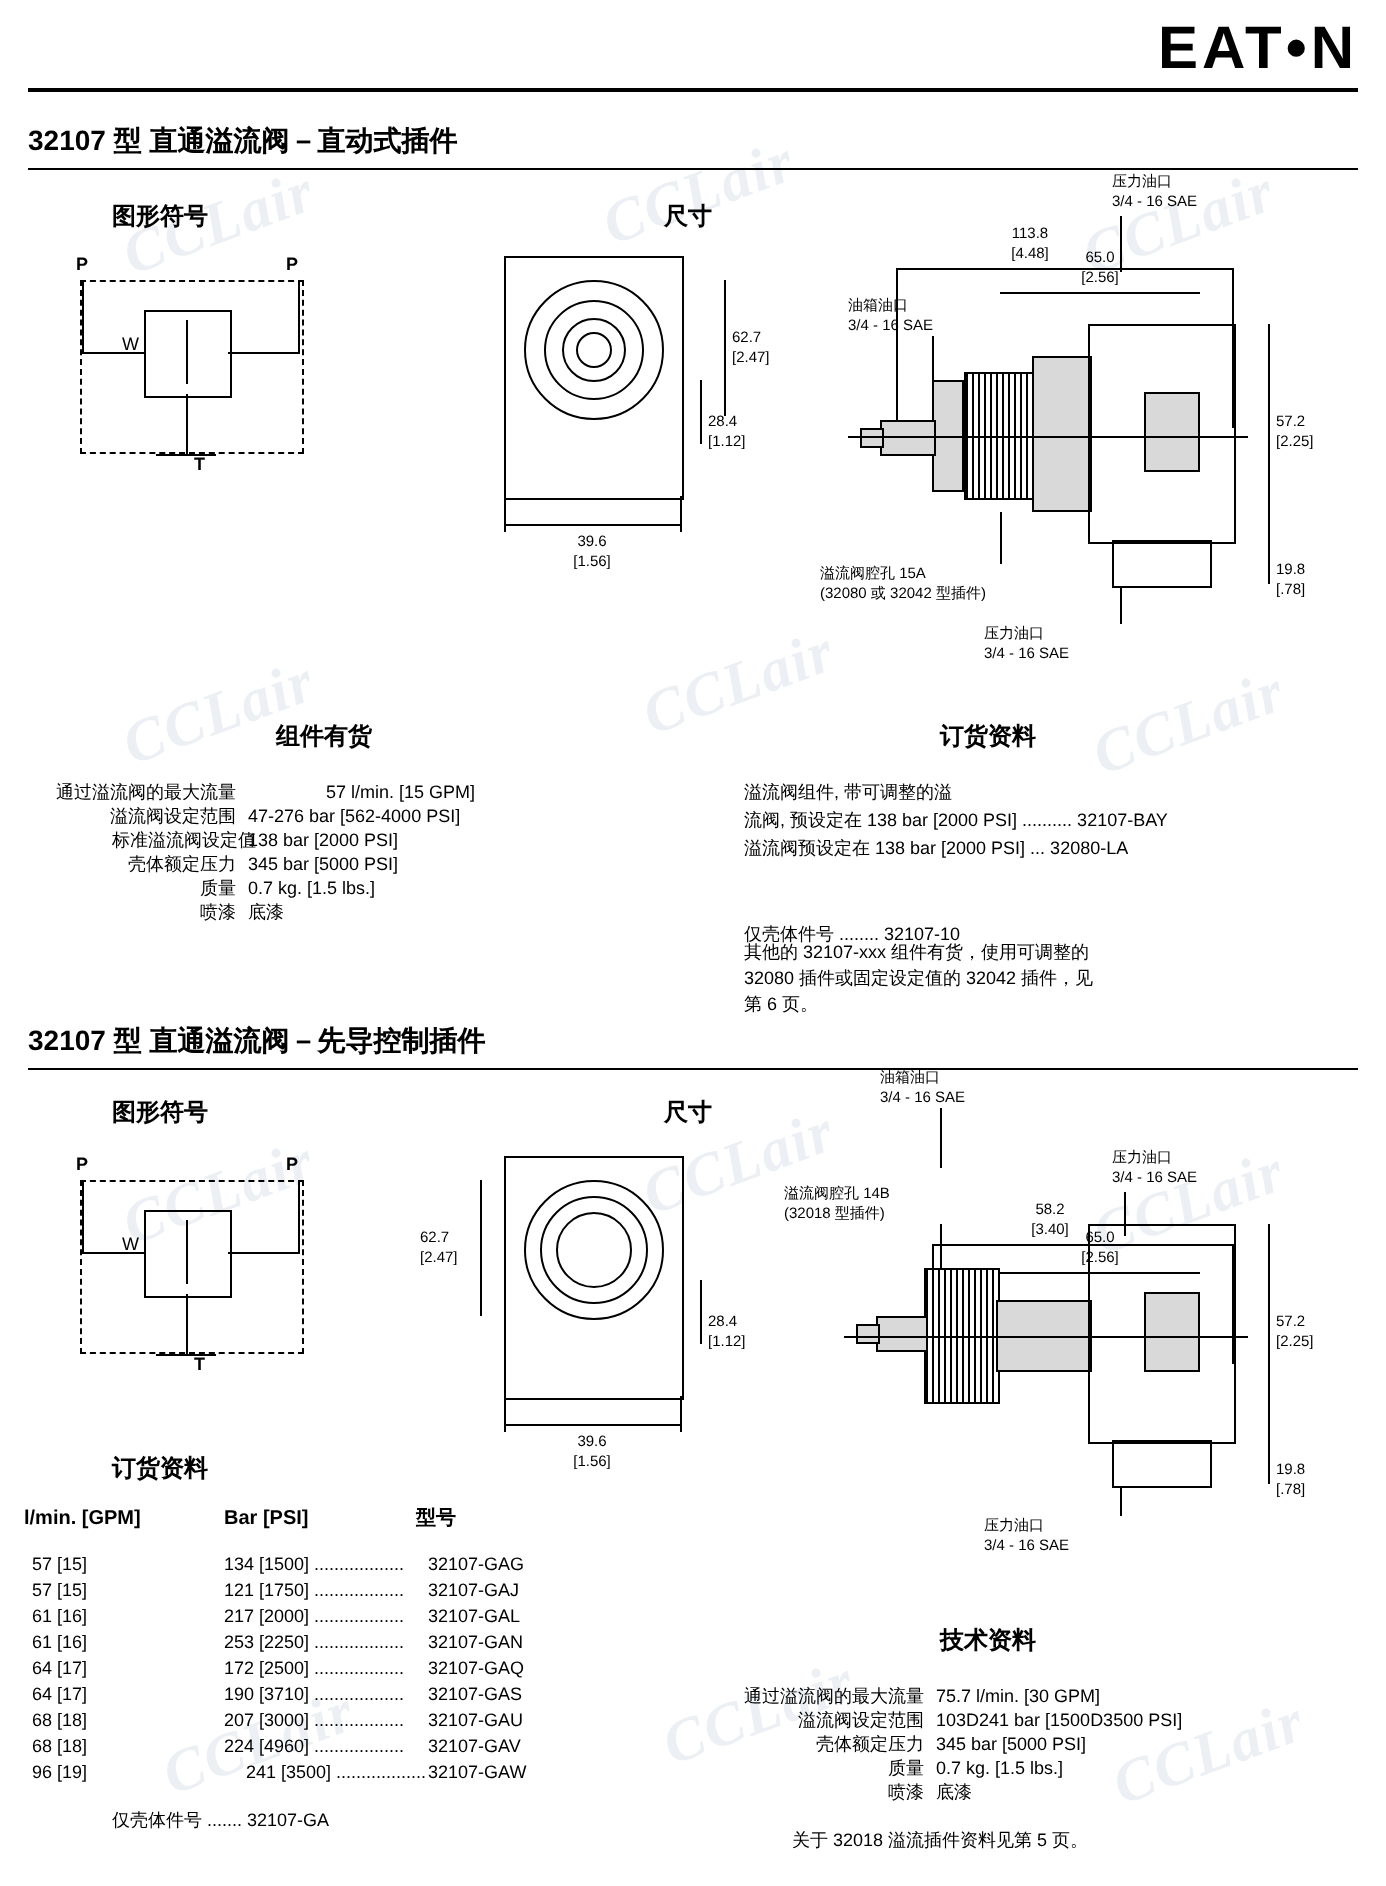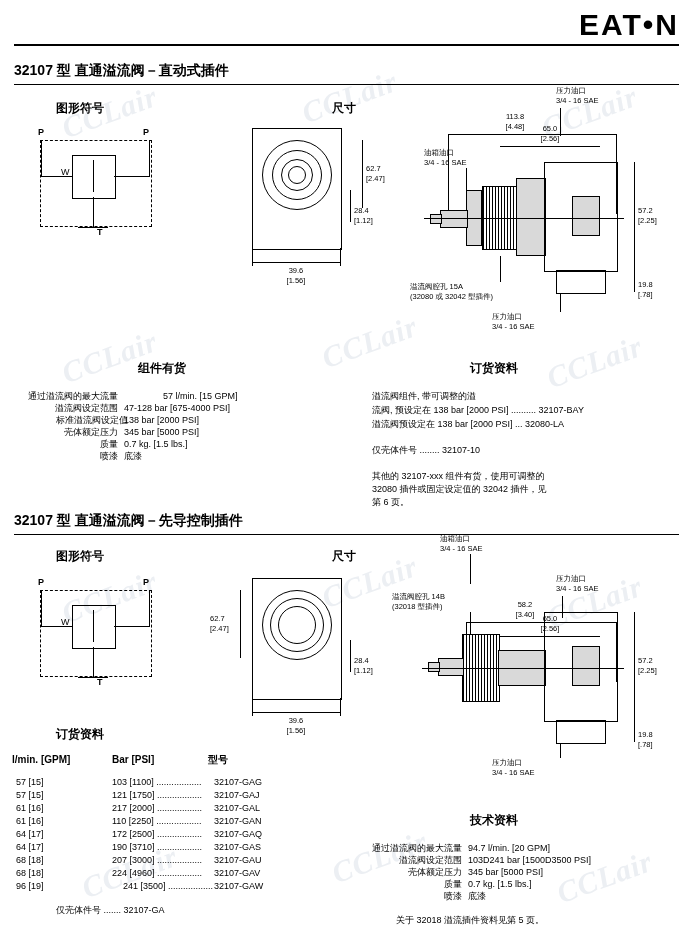--- a/index.html
+++ b/index.html
@@ -132,35 +132,35 @@
 (32080 或 32042 型插件)</div>
 <div class="ln" style="left:500px;top:256px;width:1px;height:26px;"></div>
 <div class="tiny" style="left:492px;top:312px;">压力油口
 3/4 - 16 SAE</div>
 <div class="ln" style="left:560px;top:294px;width:1px;height:18px;"></div>
 
 <div class="h3" style="left:138px;top:360px;">组件有货</div>
 <div class="txt-r" style="left:8px;top:390px;width:110px;">通过溢流阀的最大流量</div>
 <div class="txt" style="left:124px;top:390px;margin-left:39px;">57 l/min. [15 GPM]</div>
 <div class="txt-r" style="left:8px;top:402px;width:110px;">溢流阀设定范围</div>
-<div class="txt" style="left:124px;top:402px;">47-128 bar [675-4000 PSI]</div>
+<div class="txt" style="left:124px;top:402px;">47-276 bar [562-4000 PSI]</div>
 <div class="txt-r" style="left:18px;top:414px;width:110px;">标准溢流阀设定值</div>
 <div class="txt" style="left:124px;top:414px;">138 bar [2000 PSI]</div>
 <div class="txt-r" style="left:8px;top:426px;width:110px;">壳体额定压力</div>
 <div class="txt" style="left:124px;top:426px;">345 bar [5000 PSI]</div>
 <div class="txt-r" style="left:8px;top:438px;width:110px;">质量</div>
 <div class="txt" style="left:124px;top:438px;">0.7 kg. [1.5 lbs.]</div>
 <div class="txt-r" style="left:8px;top:450px;width:110px;">喷漆</div>
 <div class="txt" style="left:124px;top:450px;">底漆</div>
 
 <div class="h3" style="left:470px;top:360px;">订货资料</div>
 <div class="txt" style="left:372px;top:390px;">溢流阀组件, 带可调整的溢</div>
 <div class="txt" style="left:372px;top:404px;">流阀, 预设定在 138 bar [2000 PSI] .......... 32107-BAY</div>
 <div class="txt" style="left:372px;top:418px;">溢流阀预设定在 138 bar [2000 PSI] ... 32080-LA</div>
-<div class="txt" style="left:372px;top:444px;">仅壳体件号 ........ 32107-10</div>
+<div class="txt" style="left:372px;top:461px;">仅壳体件号 ........ 32107-10</div>
 <div class="txt" style="left:372px;top:470px;line-height:13px;">其他的 32107-xxx 组件有货，使用可调整的
 32080 插件或固定设定值的 32042 插件，见
 第 6 页。</div>
 
 <div class="sec-title" style="left:14px;top:512px;">32107 型   直通溢流阀－先导控制插件</div>
 <div class="rule" style="top:534px;height:1px;"></div>
 
 <div class="h3" style="left:56px;top:548px;">图形符号</div>
 <div class="h3" style="left:332px;top:548px;">尺寸</div>
 
@@ -233,33 +233,33 @@
 <div class="tiny" style="left:492px;top:758px;">压力油口
 3/4 - 16 SAE</div>
 <div class="ln" style="left:560px;top:744px;width:1px;height:14px;"></div>
 
 <div class="h3" style="left:56px;top:726px;">订货资料</div>
 <div class="txt" style="left:12px;top:754px;font-weight:bold;font-size:10px;">l/min. [GPM]</div>
 <div class="txt" style="left:112px;top:754px;font-weight:bold;font-size:10px;">Bar [PSI]</div>
 <div class="txt" style="left:208px;top:754px;font-weight:bold;font-size:10px;">型号</div>
 
 <div class="txt" style="left:16px;top:776px;">57 [15]</div>
-<div class="txt" style="left:112px;top:776px;">103 [1100] ..................</div>
+<div class="txt" style="left:112px;top:776px;">134 [1500] ..................</div>
 <div class="txt" style="left:214px;top:776px;">32107-GAG</div>
 
 <div class="txt" style="left:16px;top:789px;">57 [15]</div>
 <div class="txt" style="left:112px;top:789px;">121 [1750] ..................</div>
 <div class="txt" style="left:214px;top:789px;">32107-GAJ</div>
 
 <div class="txt" style="left:16px;top:802px;">61 [16]</div>
 <div class="txt" style="left:112px;top:802px;">217 [2000] ..................</div>
 <div class="txt" style="left:214px;top:802px;">32107-GAL</div>
 
 <div class="txt" style="left:16px;top:815px;">61 [16]</div>
-<div class="txt" style="left:112px;top:815px;">110 [2250] ..................</div>
+<div class="txt" style="left:112px;top:815px;">253 [2250] ..................</div>
 <div class="txt" style="left:214px;top:815px;">32107-GAN</div>
 
 <div class="txt" style="left:16px;top:828px;">64 [17]</div>
 <div class="txt" style="left:112px;top:828px;">172 [2500] ..................</div>
 <div class="txt" style="left:214px;top:828px;">32107-GAQ</div>
 
 <div class="txt" style="left:16px;top:841px;">64 [17]</div>
 <div class="txt" style="left:112px;top:841px;">190 [3710] ..................</div>
 <div class="txt" style="left:214px;top:841px;">32107-GAS</div>
 
@@ -272,21 +272,21 @@
 <div class="txt" style="left:214px;top:867px;">32107-GAV</div>
 
 <div class="txt" style="left:16px;top:880px;">96 [19]</div>
 <div class="txt" style="left:123px;top:880px;">241 [3500] ..................</div>
 <div class="txt" style="left:214px;top:880px;">32107-GAW</div>
 
 <div class="txt" style="left:56px;top:904px;">仅壳体件号 ....... 32107-GA</div>
 
 <div class="h3" style="left:470px;top:812px;">技术资料</div>
 <div class="txt-r" style="left:352px;top:842px;width:110px;">通过溢流阀的最大流量</div>
-<div class="txt" style="left:468px;top:842px;">94.7 l/min. [20 GPM]</div>
+<div class="txt" style="left:468px;top:842px;">75.7 l/min. [30 GPM]</div>
 <div class="txt-r" style="left:352px;top:854px;width:110px;">溢流阀设定范围</div>
 <div class="txt" style="left:468px;top:854px;">103D241 bar [1500D3500 PSI]</div>
 <div class="txt-r" style="left:352px;top:866px;width:110px;">壳体额定压力</div>
 <div class="txt" style="left:468px;top:866px;">345 bar [5000 PSI]</div>
 <div class="txt-r" style="left:352px;top:878px;width:110px;">质量</div>
 <div class="txt" style="left:468px;top:878px;">0.7 kg. [1.5 lbs.]</div>
 <div class="txt-r" style="left:352px;top:890px;width:110px;">喷漆</div>
 <div class="txt" style="left:468px;top:890px;">底漆</div>
 <div class="txt" style="left:396px;top:914px;">关于 32018 溢流插件资料见第 5 页。</div>
 

